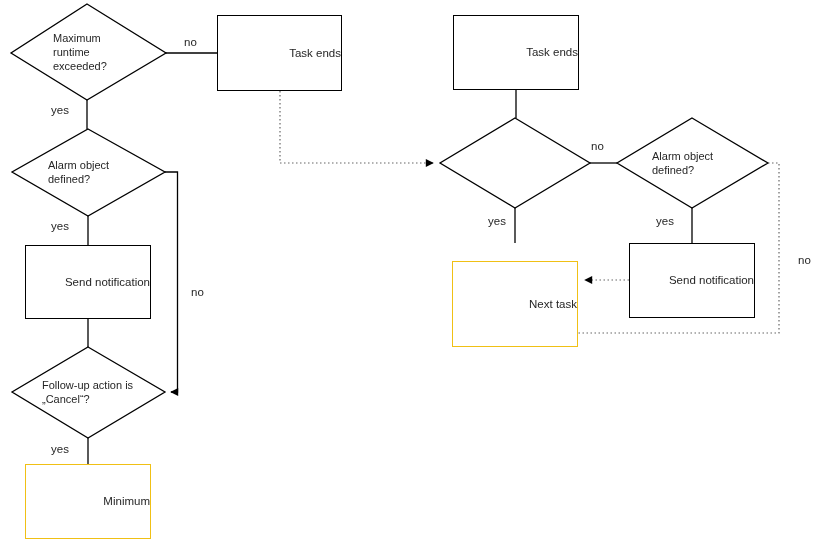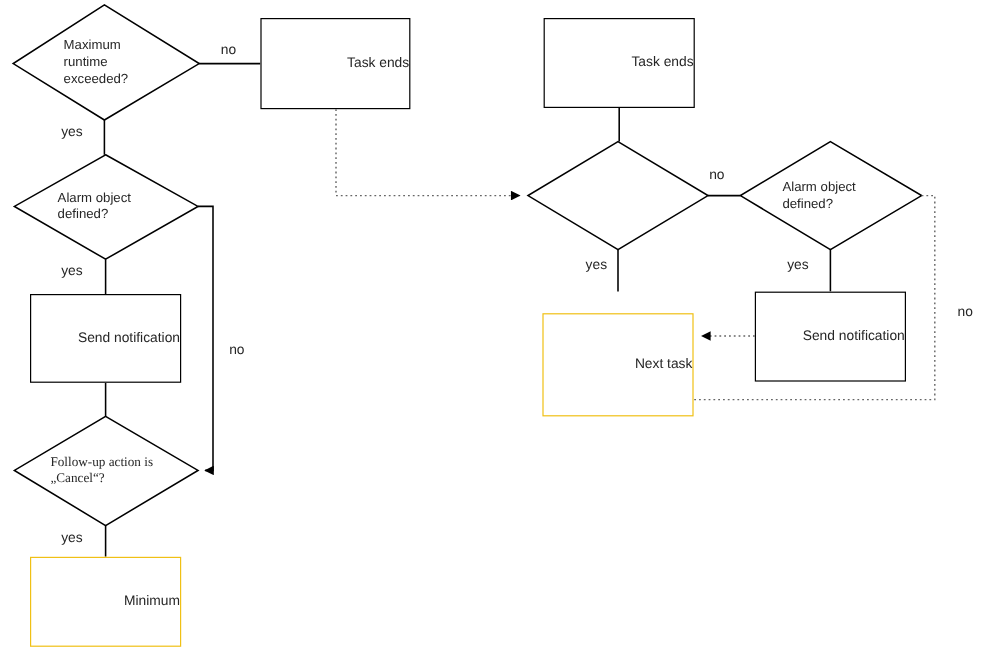--- a/index.html
+++ b/index.html
@@ -102,21 +102,21 @@
   </div>
 
   <div class="diamond-label" style="left:53px; top:22px; width:68px; height:60px;">
     <span>Maximum runtime exceeded?</span>
   </div>
 
   <div class="diamond-label" style="left:48px; top:142px; width:80px; height:60px;">
     <span>Alarm object defined?</span>
   </div>
 
-  <div class="diamond-label" style="left:42px; top:362px; width:92px; height:60px;font-family:Liberation Serif, serif;">
+  <div class="diamond-label" style="left:42px; top:362px; width:92px; height:60px;">
     <span>Follow-up action is „Cancel“?</span>
   </div>
 
 
   <div class="diamond-label" style="left:652px; top:133px; width:80px; height:60px;">
     <span>Alarm object defined?</span>
   </div>
 
   <div class="edge-label" style="left:184px; top:37px;">no</div>
   <div class="edge-label" style="left:51px; top:105px;">yes</div>

